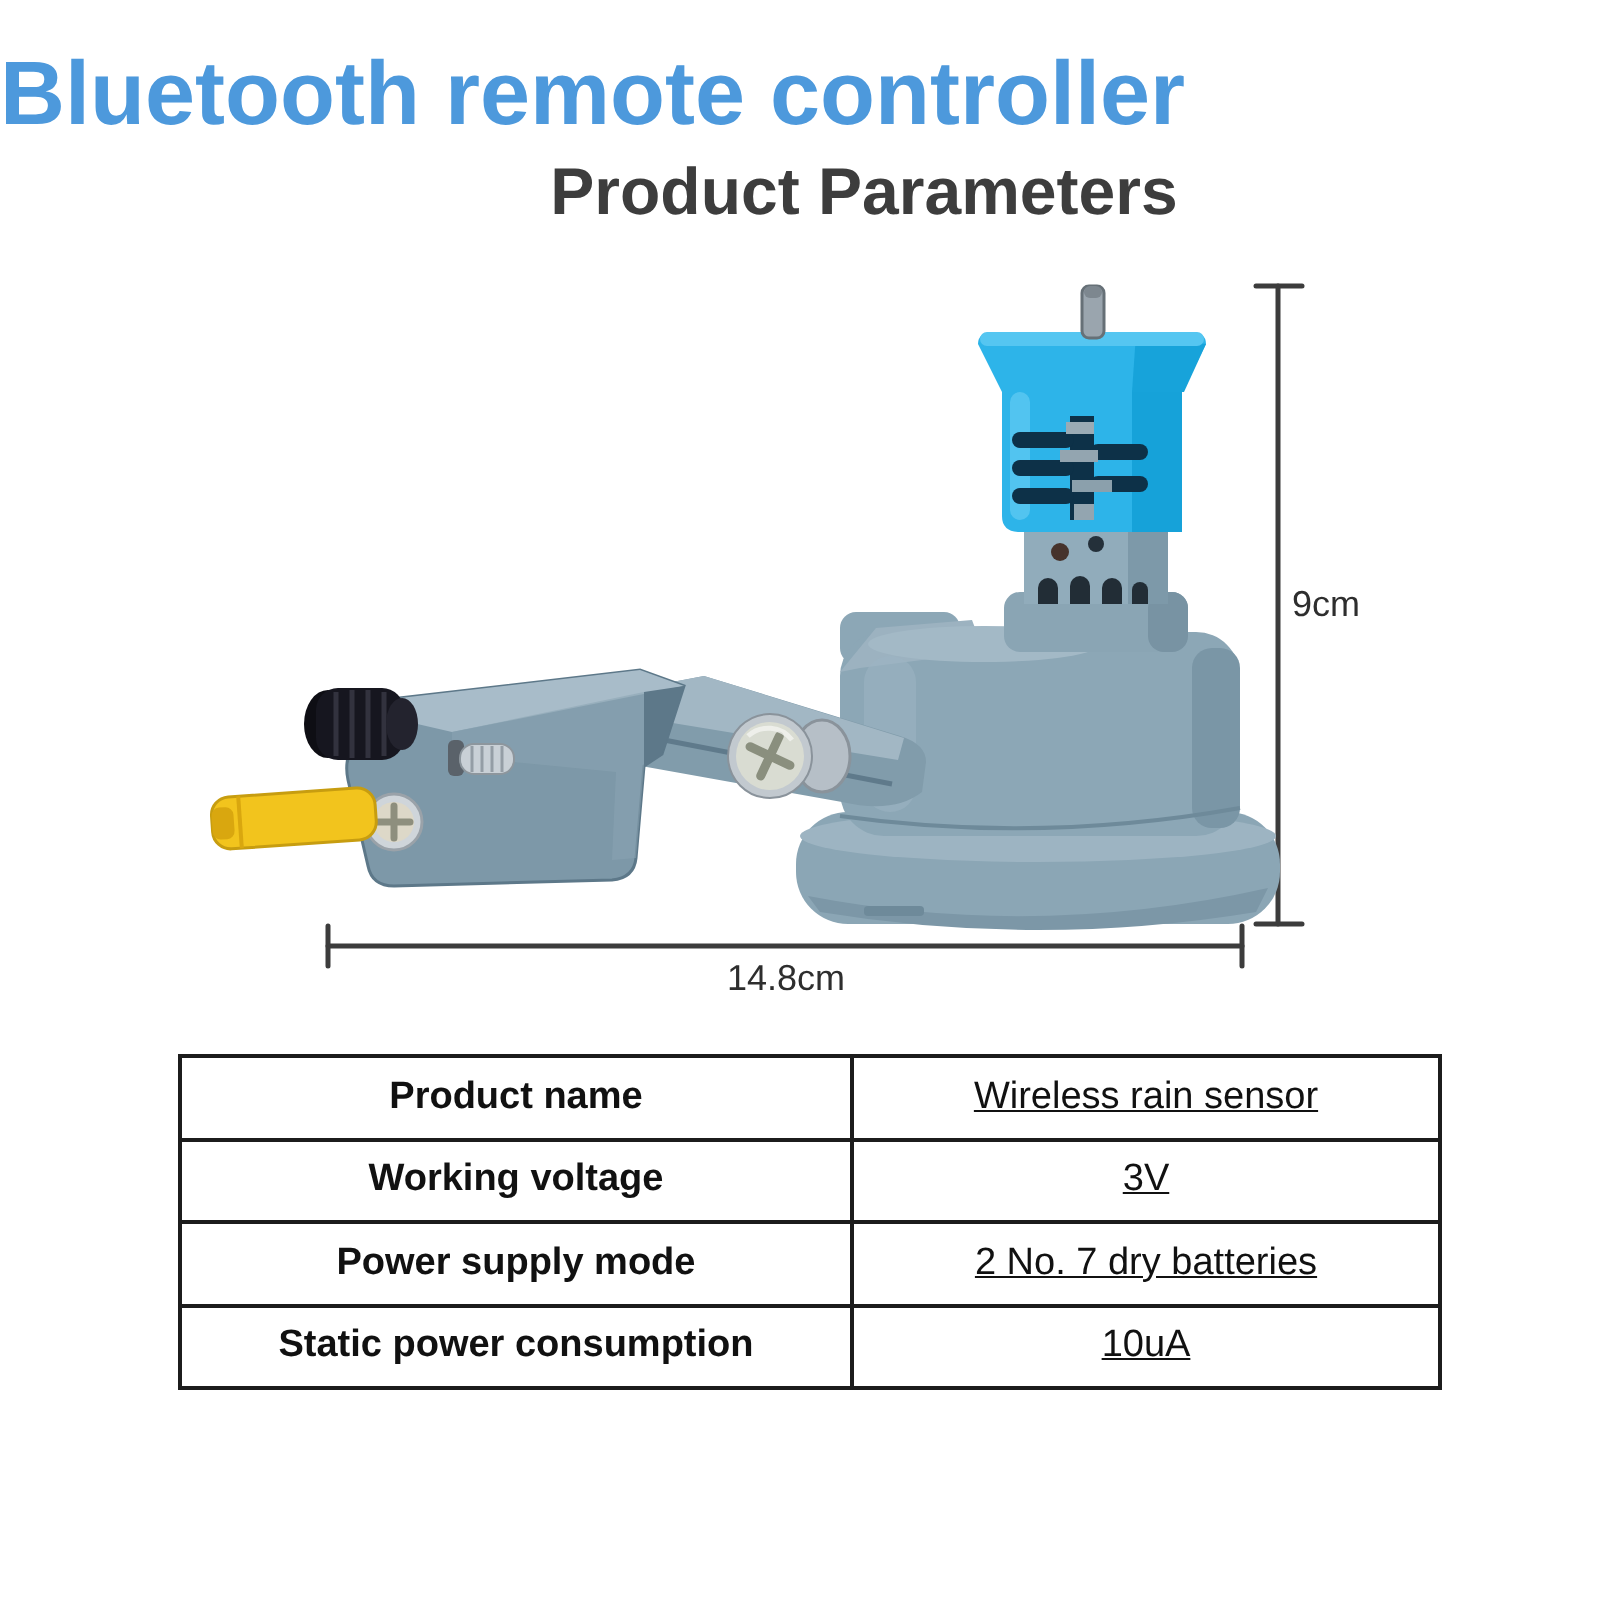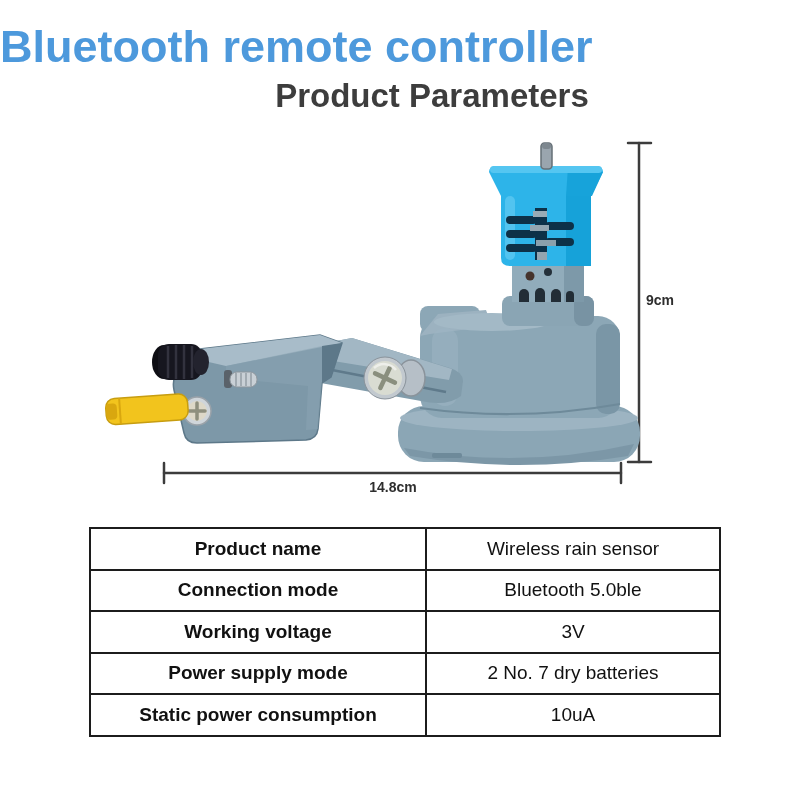--- a/index.html
+++ b/index.html
@@ -10,33 +10,33 @@
   .title{
     position:absolute;top:21px;left:0;width:800px;margin:0;text-align:left;
     font-size:45px;font-weight:bold;color:#4d99dc;white-space:nowrap;
   }
   .subtitle{
     position:absolute;top:77px;left:0;width:800px;margin:0;text-align:center;
     font-size:33px;font-weight:bold;color:#3d3d3d;white-space:nowrap;padding-left:32px;
   }
   .figure{position:absolute;top:130px;left:0;width:800px;height:380px;}
   .figure svg{position:absolute;top:0;left:0;}
-  .dim-label{position:absolute;font-size:14px;font-weight:bold;color:#2e2e2e;white-space:nowrap;}
+  .dim-label{position:absolute;font-size:18px;font-weight:normal;color:#2e2e2e;white-space:nowrap;}
   .dim-height{left:646px;top:162px;}
   .dim-width{left:333px;top:349px;width:120px;text-align:center;}
   .spec-table{
     position:absolute;left:89px;top:527px;width:626px;
     border-collapse:collapse;table-layout:fixed;
   }
   .spec-table td{
     border:2px solid #1c1c1c;height:39.5px;text-align:center;vertical-align:middle;
     font-size:19px;color:#111;padding:0;overflow:hidden;white-space:nowrap;
   }
   .spec-table td.label{font-weight:bold;width:334px;}
-  .spec-table td.value{width:292px;}
+  .spec-table td.value{width:292px;text-decoration:underline;}
 </style>
 </head>
 <body>
 
 <h1 class="title">Bluetooth remote controller</h1>
 <h2 class="subtitle">Product Parameters</h2>
 
 <div class="figure">
   <svg width="800" height="380" viewBox="0 0 800 380">
 
@@ -158,24 +158,20 @@
   <div class="dim-label dim-width">14.8cm</div>
 </div>
 
 <table class="spec-table">
   <tbody>
     <tr>
       <td class="label">Product name</td>
       <td class="value">Wireless rain sensor</td>
     </tr>
     <tr>
-      <td class="label">Connection mode</td>
-      <td class="value">Bluetooth 5.0ble</td>
-    </tr>
-    <tr>
       <td class="label">Working voltage</td>
       <td class="value">3V</td>
     </tr>
     <tr>
       <td class="label">Power supply mode</td>
       <td class="value">2 No. 7 dry batteries</td>
     </tr>
     <tr>
       <td class="label">Static power consumption</td>
       <td class="value">10uA</td>

